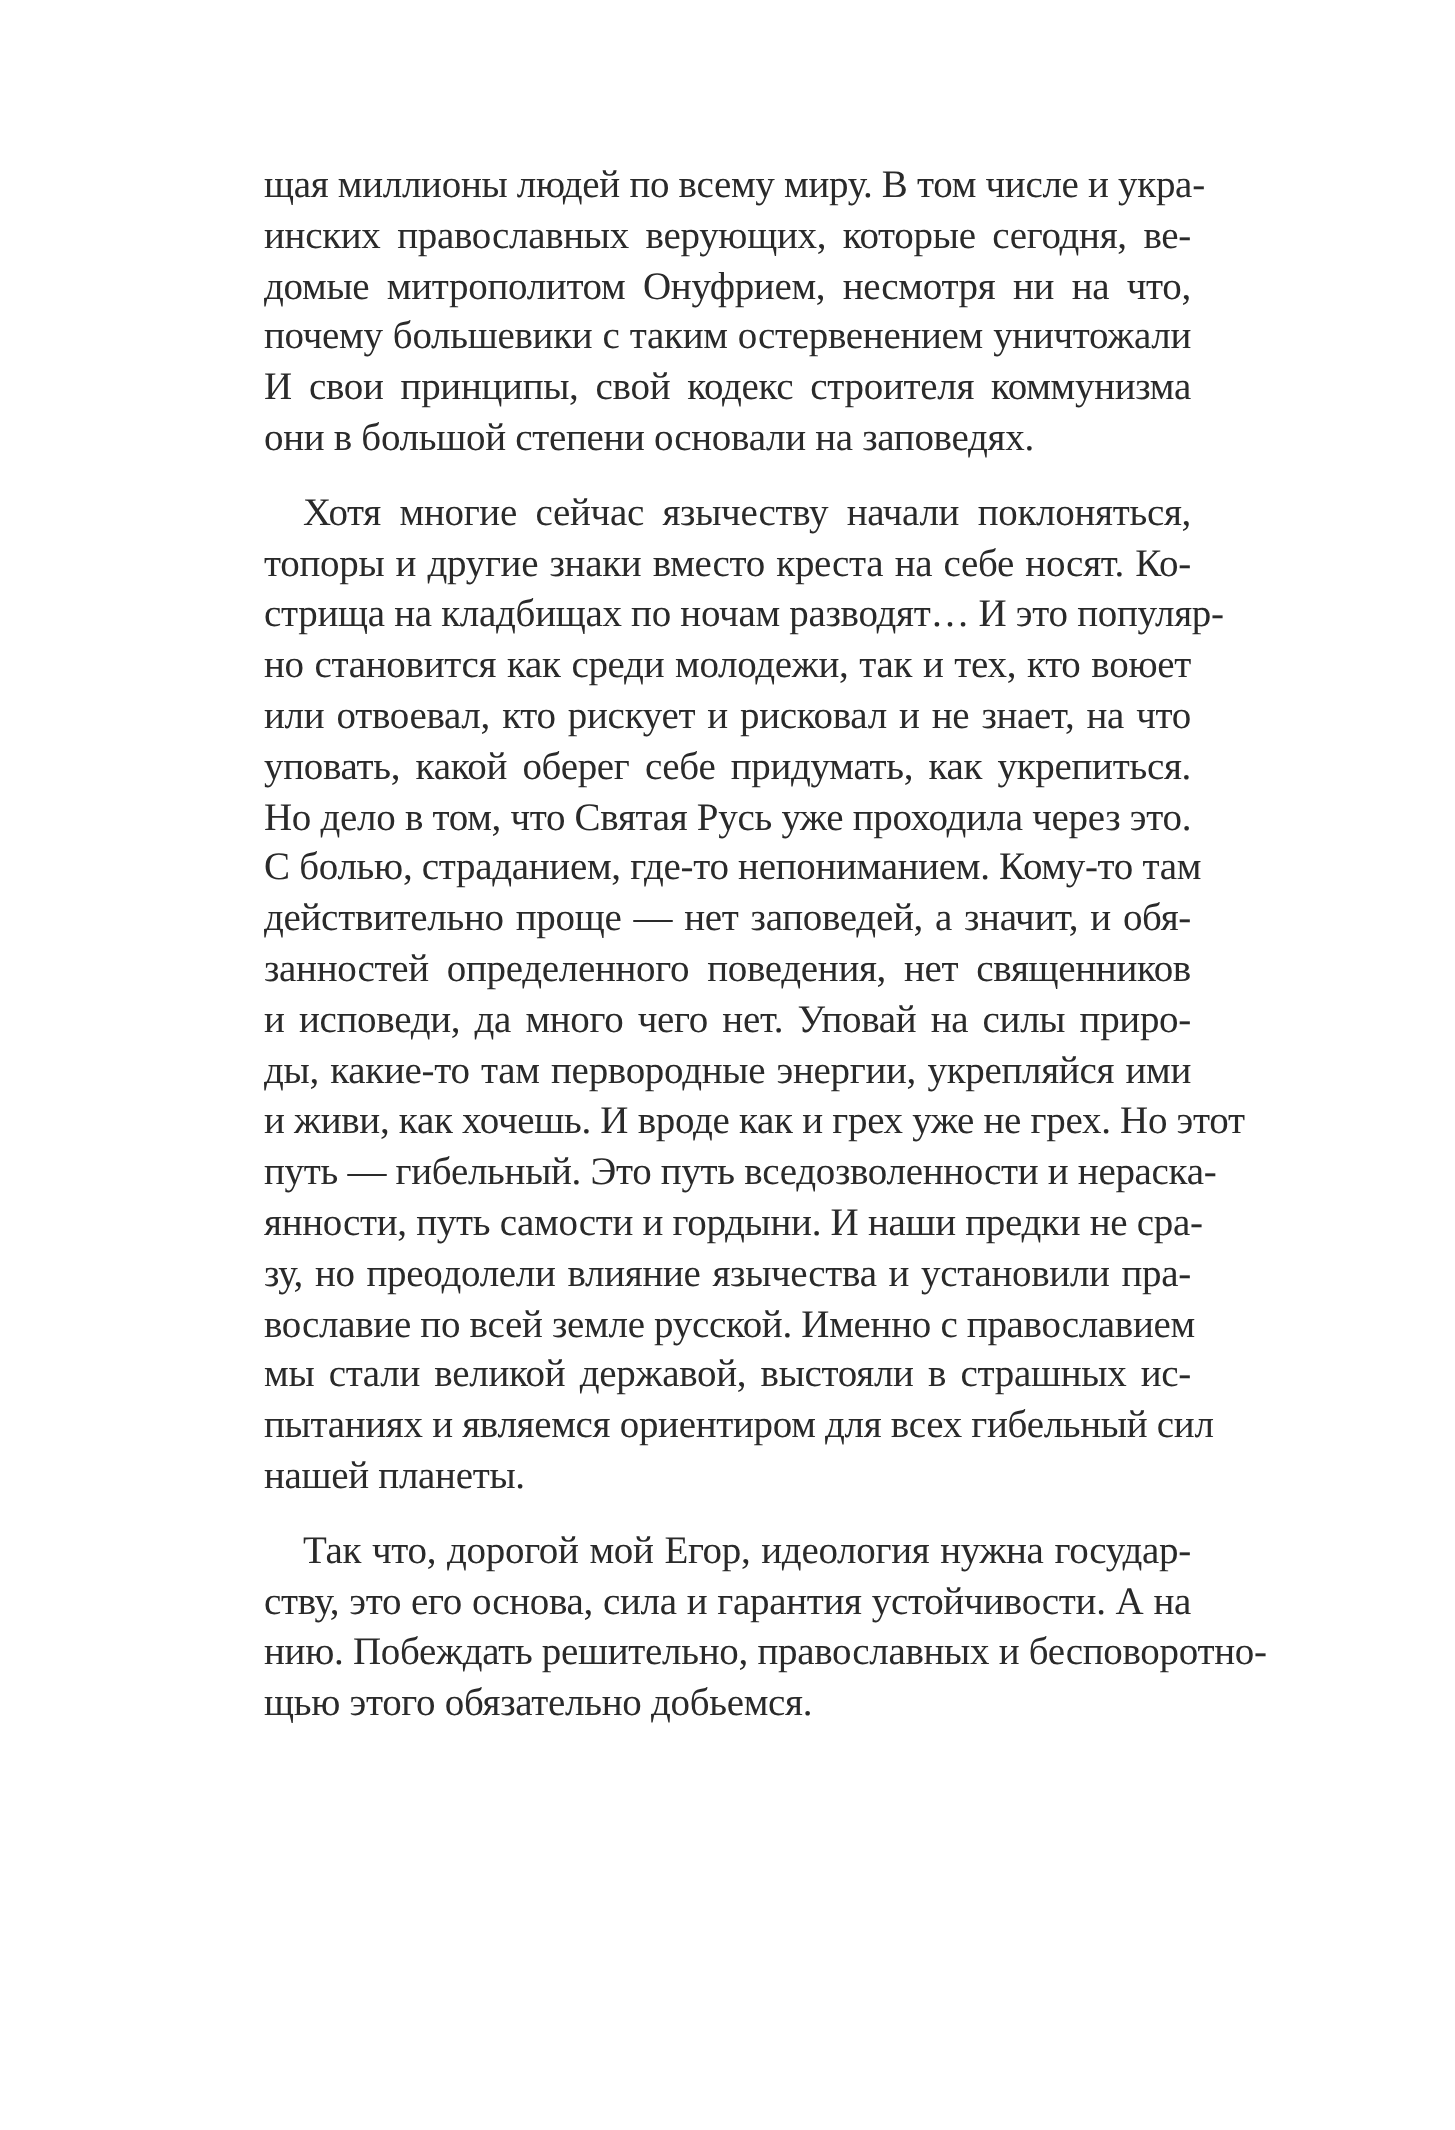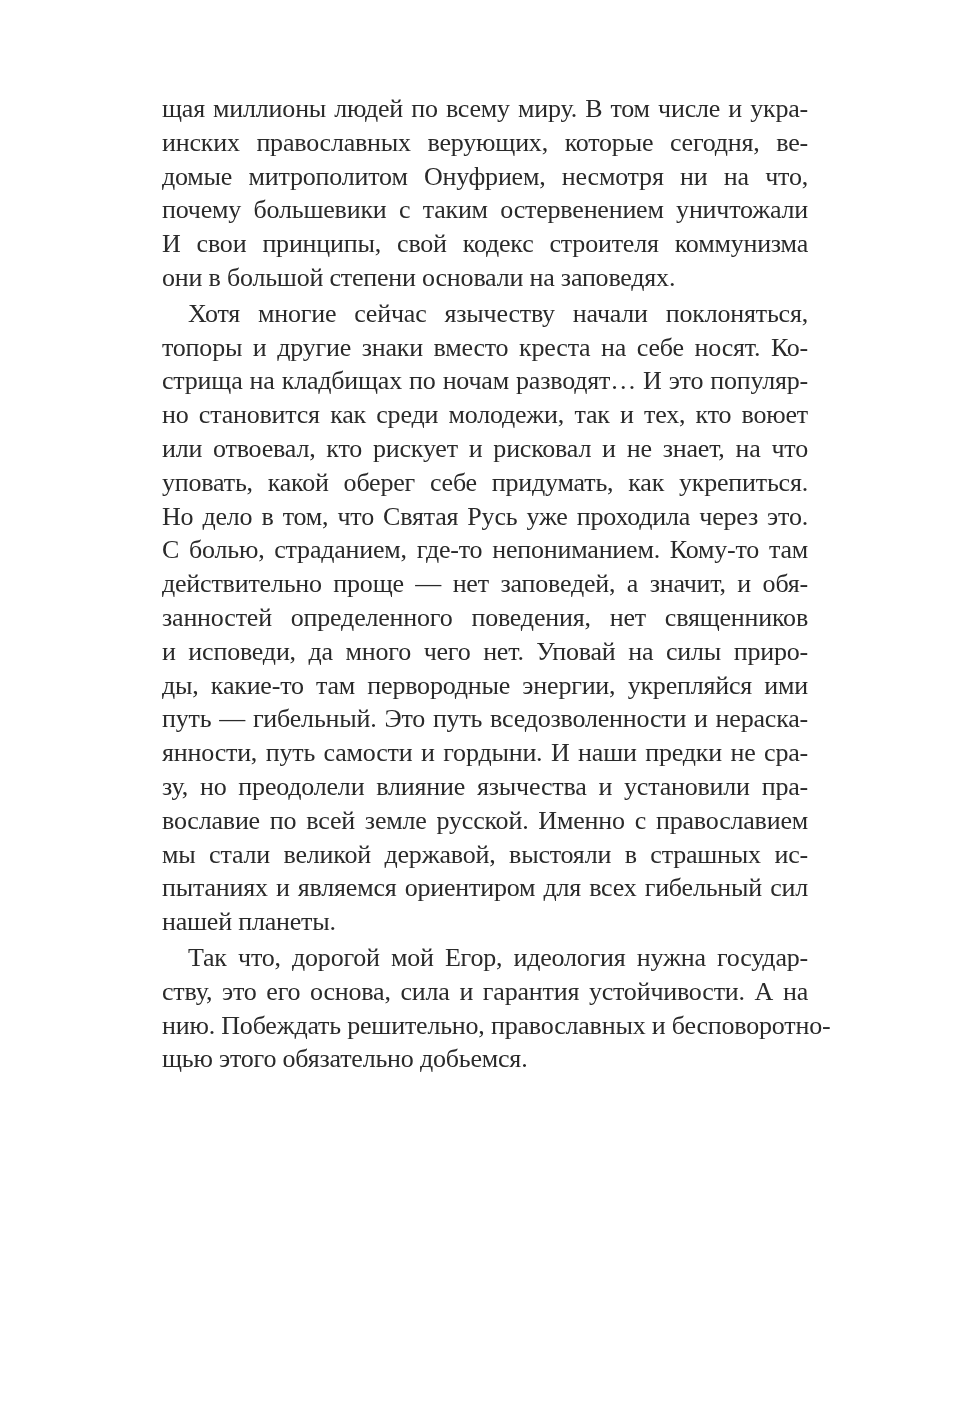--- a/index.html
+++ b/index.html
@@ -31,21 +31,21 @@
       text-align-last: justify;
       letter-spacing: -0.2px;
     }
     .line.last {
       text-align-last: left;
     }
     .line.indent {
       padding-left: 26px;
     }
     .paragraph {
-      margin: 2px;
+      margin: 16px;
     }
   </style>
 </head>
 <body>
 
 <div class="page">
   <div class="paragraph">
     <span class="line">щая миллионы людей по всему миру. В том числе и укра-</span>
     <span class="line">инских православных верующих, которые сегодня, ве-</span>
     <span class="line">домые митрополитом Онуфрием, несмотря ни на что,</span>
@@ -59,20 +59,21 @@
     <span class="line">стрища на кладбищах по ночам разводят… И это популяр-</span>
     <span class="line">но становится как среди молодежи, так и тех, кто воюет</span>
     <span class="line">или отвоевал, кто рискует и рисковал и не знает, на что</span>
     <span class="line">уповать, какой оберег себе придумать, как укрепиться.</span>
     <span class="line">Но дело в том, что Святая Русь уже проходила через это.</span>
     <span class="line">С болью, страданием, где-то непониманием. Кому-то там</span>
     <span class="line">действительно проще — нет заповедей, а значит, и обя-</span>
     <span class="line">занностей определенного поведения, нет священников</span>
     <span class="line">и исповеди, да много чего нет. Уповай на силы приро-</span>
     <span class="line">ды, какие-то там первородные энергии, укрепляйся ими</span>
+    <span class="line">и живи, как хочешь. И вроде как и грех уже не грех. Но этот</span>
     <span class="line">путь — гибельный. Это путь вседозволенности и нераска-</span>
     <span class="line">янности, путь самости и гордыни. И наши предки не сра-</span>
     <span class="line">зу, но преодолели влияние язычества и установили пра-</span>
     <span class="line">вославие по всей земле русской. Именно с православием</span>
     <span class="line">мы стали великой державой, выстояли в страшных ис-</span>
     <span class="line">пытаниях и являемся ориентиром для всех гибельный сил</span>
     <span class="line last">нашей планеты.</span>
   </div>
   <div class="paragraph">
     <span class="line indent">Так что, дорогой мой Егор, идеология нужна государ-</span>

